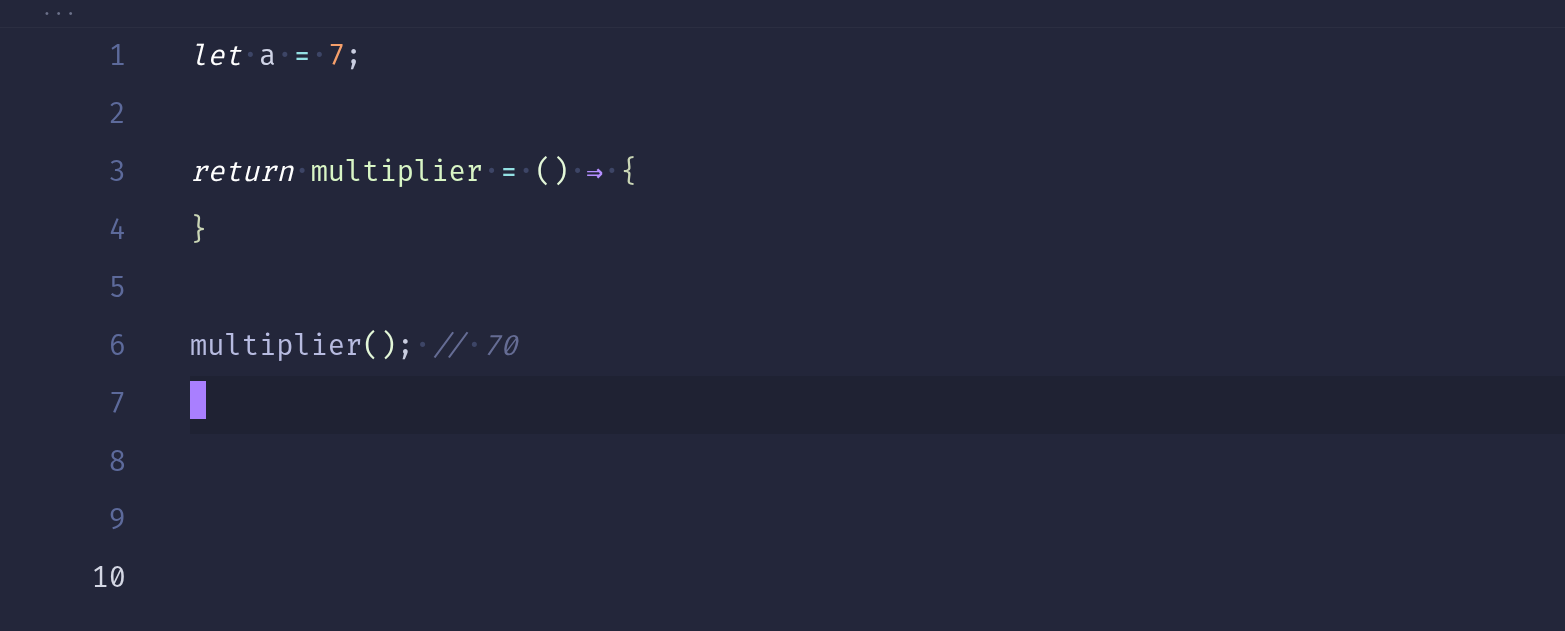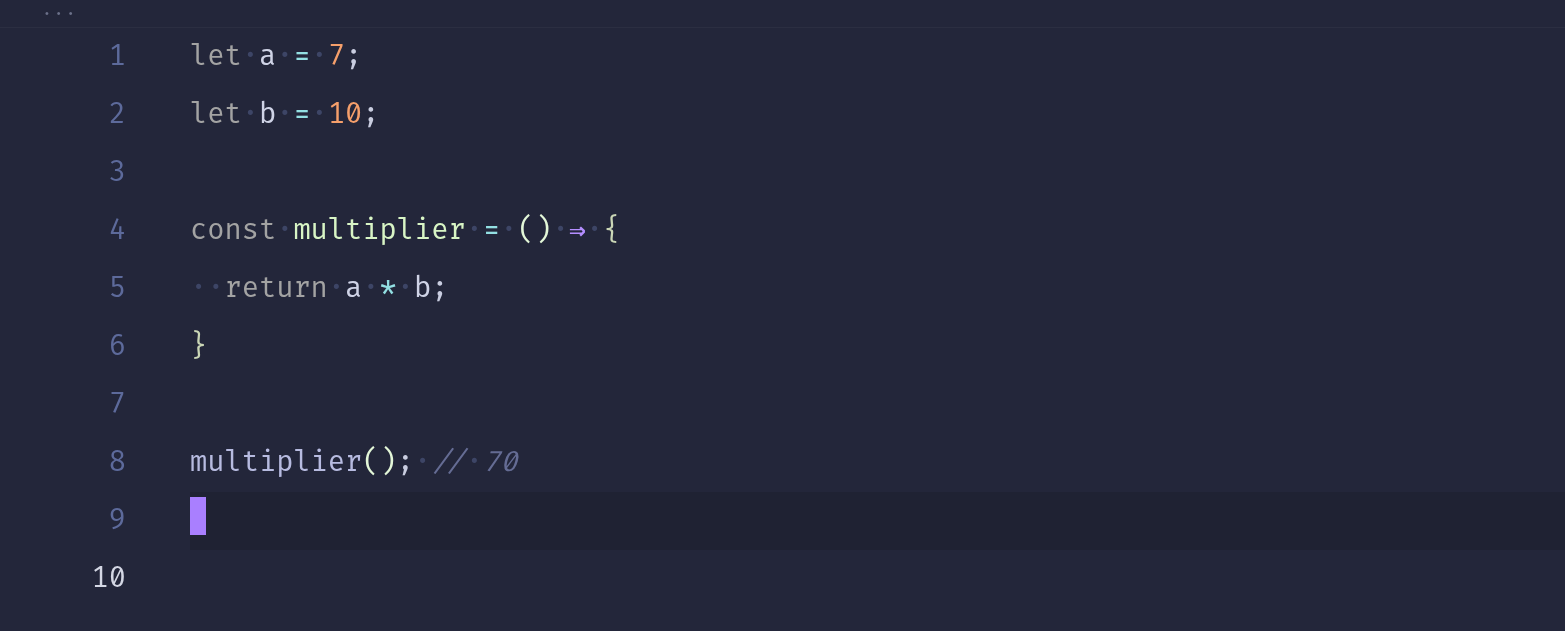--- a/index.html
+++ b/index.html
@@ -56,21 +56,21 @@
   }
   .cursor {
     display: inline-block;
     width: 16px;
     height: 38px;
     background: #a97fff;
     vertical-align: -6px;
     margin-left: 0px;
   }
   
-  .tk-kw     { color: #a3a3a3; }           
+  .tk-kw     { color: #ffffff; font-style: italic; }           
   .tk-var    { color: #cfd3e6; }                                 
   .tk-op     { color: #93e0e3; }                                 
   .tk-num    { color: #f59f6b; }                                 
   .tk-punc   { color: #c9cde0; }                                 
   .tk-paren  { color: #e3f7d8; }                                 
   .tk-brace  { color: #cad6b6; }                                 
   .tk-arrow  { color: #b48eff; font-weight: 600; }               
   .tk-fn     { color: #d8f5c5; }                                 
   .tk-call   { color: #b7bbe0; }                                 
   .tk-cmt    { color: #656c94; font-style: italic; }             
@@ -95,28 +95,26 @@
     <div class="ln">7</div>
     <div class="ln">8</div>
     <div class="ln">9</div>
     <div class="ln active">10</div>
   </div>
 
   <div class="code">
 
     <div class="row"><span class="tk-kw">let</span><span class="ws-dot">·</span><span class="tk-var">a</span><span class="ws-dot">·</span><span class="tk-op">=</span><span class="ws-dot">·</span><span class="tk-num">7</span><span class="tk-punc">;</span></div>
 
-    <div class="row"><span class="tk-kw">let</span><span class="ws-dot">·</span><span class="tk-var">b</span><span class="ws-dot">·</span><span class="tk-op">=</span><span class="ws-dot">·</span><span class="tk-num">10</span><span class="tk-punc">;</span></div>
 
     <div class="row"></div>
 
-    <div class="row"><span class="tk-kw">const</span><span class="ws-dot">·</span><span class="tk-fn">multiplier</span><span class="ws-dot">·</span><span class="tk-op">=</span><span class="ws-dot">·</span><span class="tk-paren">(</span><span class="tk-paren">)</span><span class="ws-dot">·</span><span class="tk-arrow">⇒</span><span class="ws-dot">·</span><span class="tk-brace">{</span></div>
+    <div class="row"><span class="tk-kw">return</span><span class="ws-dot">·</span><span class="tk-fn">multiplier</span><span class="ws-dot">·</span><span class="tk-op">=</span><span class="ws-dot">·</span><span class="tk-paren">(</span><span class="tk-paren">)</span><span class="ws-dot">·</span><span class="tk-arrow">⇒</span><span class="ws-dot">·</span><span class="tk-brace">{</span></div>
 
 
-    <div class="row"><span class="ws-dot">·</span><span class="ws-dot">·</span><span class="tk-kw">return</span><span class="ws-dot">·</span><span class="tk-var">a</span><span class="ws-dot">·</span><span class="tk-op">*</span><span class="ws-dot">·</span><span class="tk-var">b</span><span class="tk-punc">;</span></div>
 
     <div class="row"><span class="tk-brace">}</span></div>
 
     <div class="row"></div>
 
     <div class="row"><span class="tk-call">multiplier</span><span class="tk-paren">(</span><span class="tk-paren">)</span><span class="tk-punc">;</span><span class="ws-dot">·</span><span class="tk-cmt">//</span><span class="ws-dot">·</span><span class="tk-cmt">70</span></div>
 
     <div class="row current"><span class="cursor"></span></div>
 
   </div>

